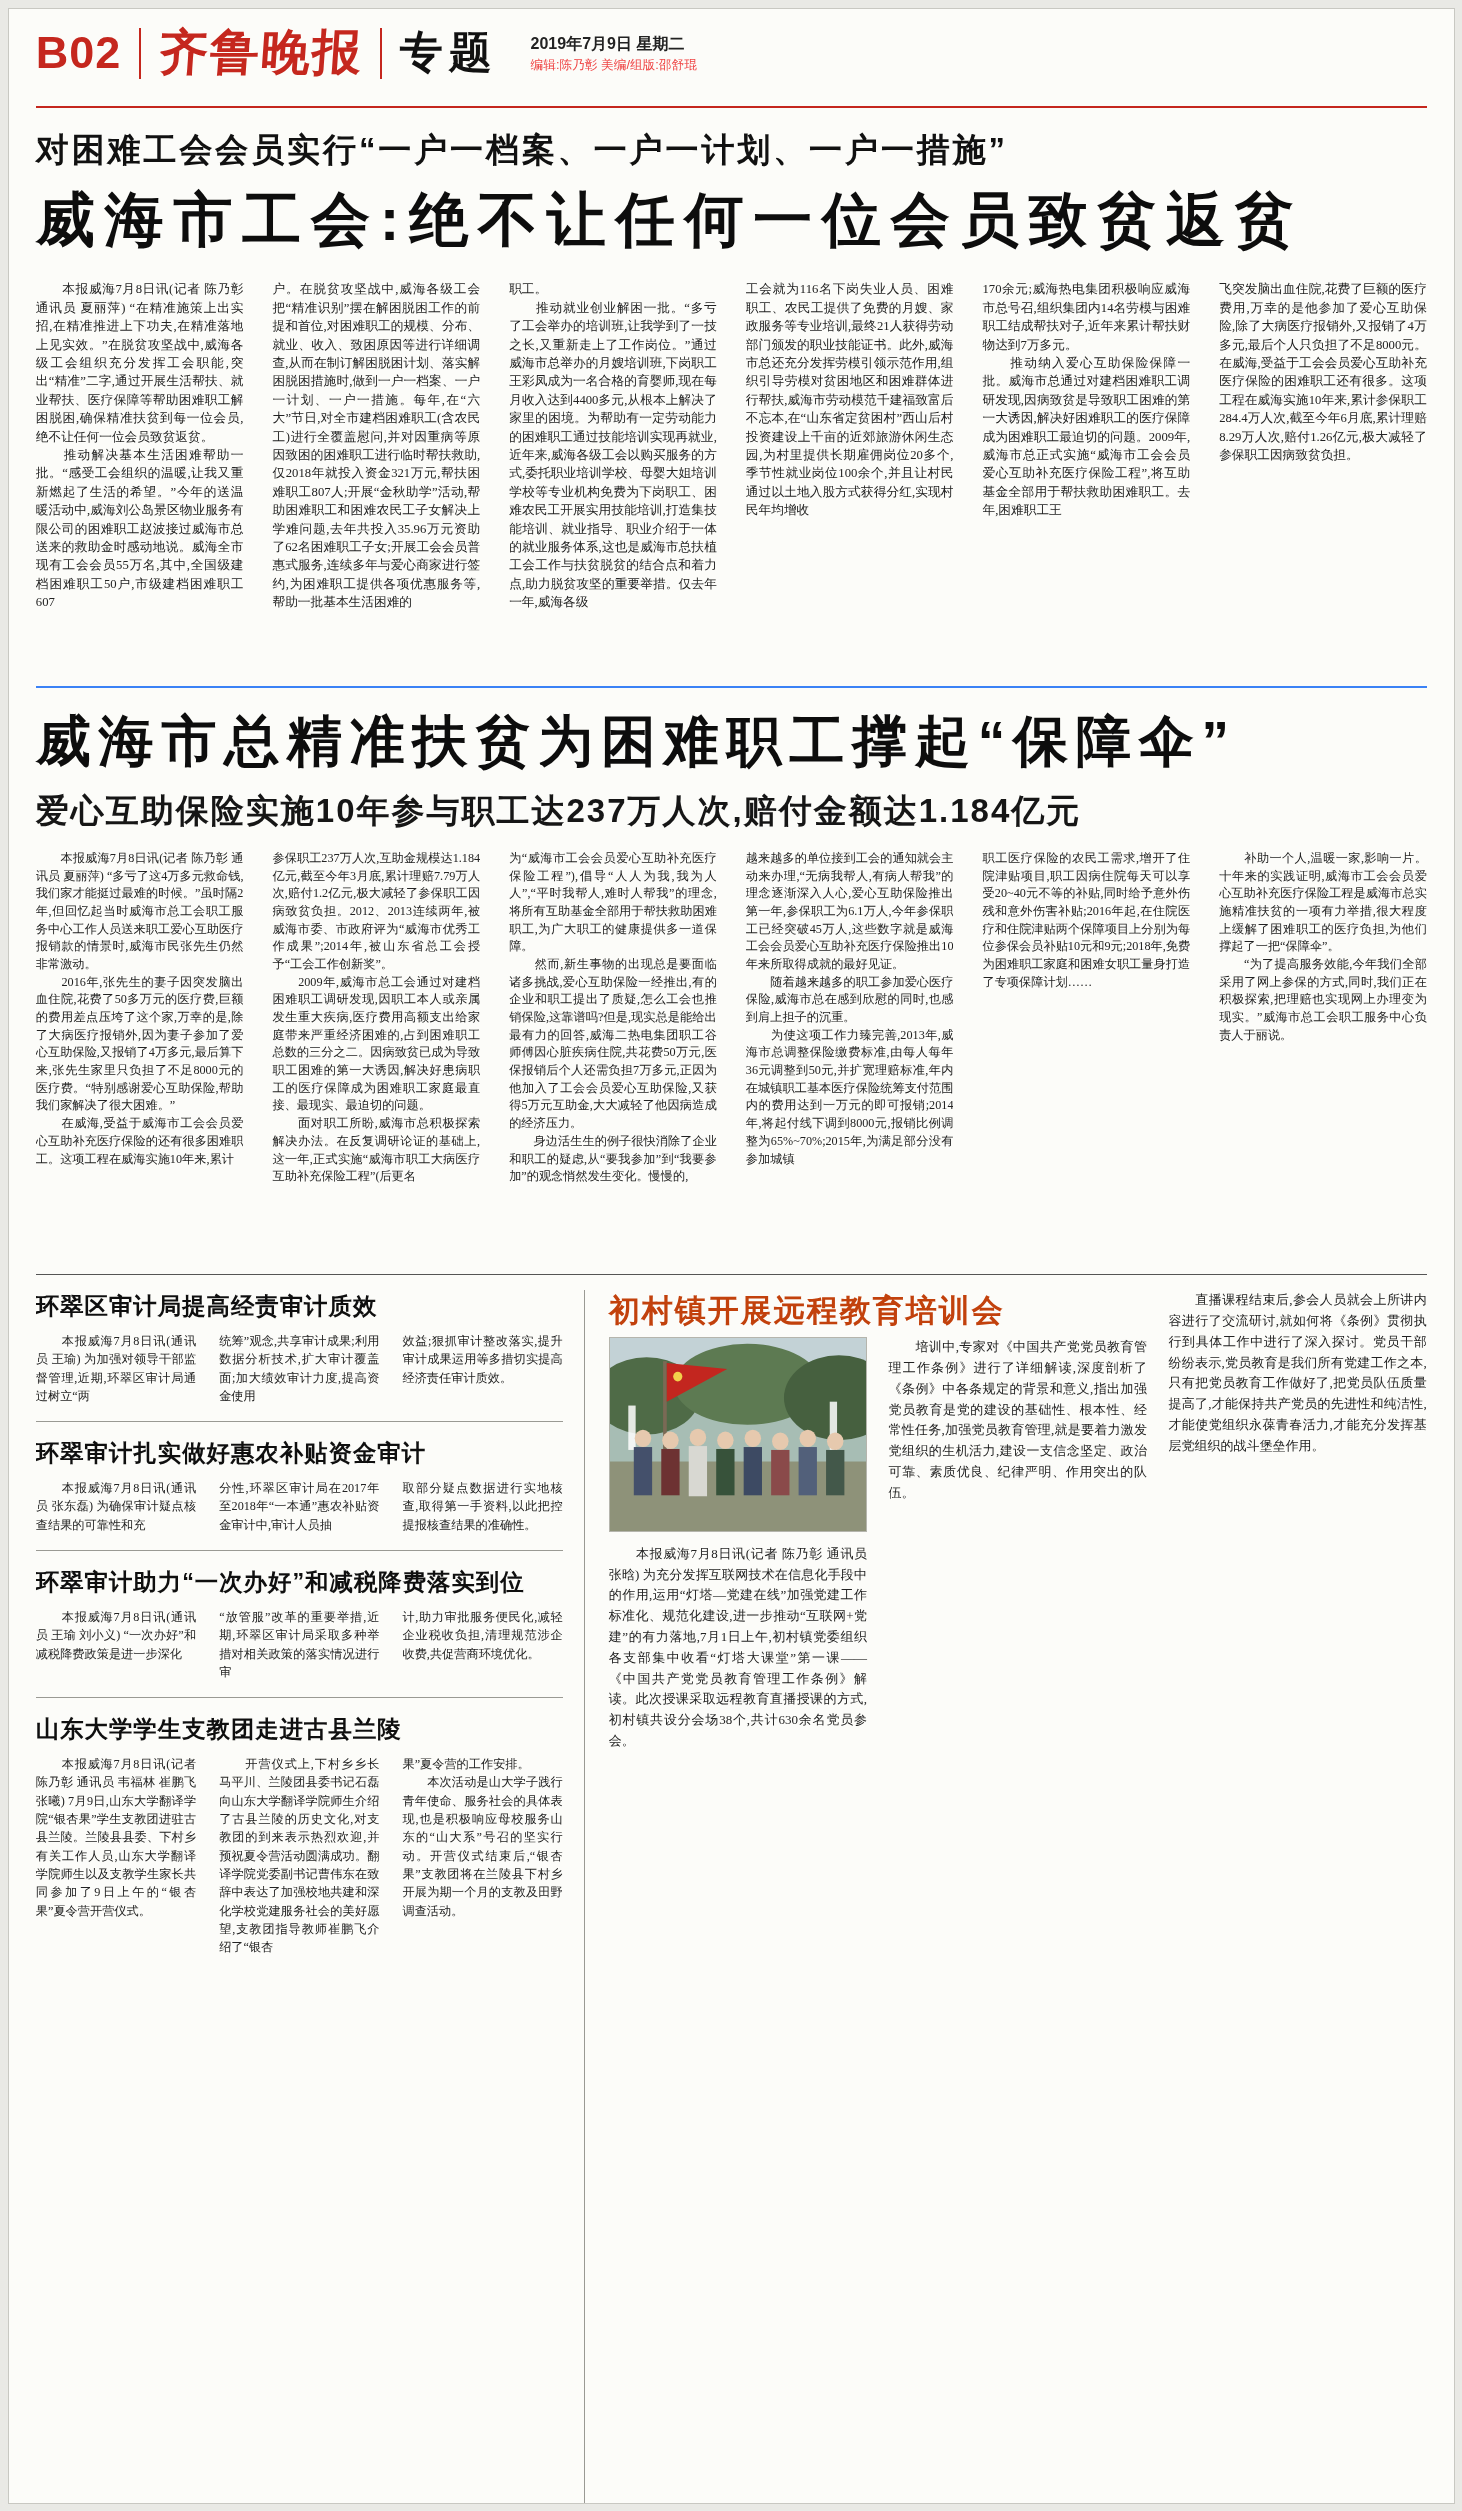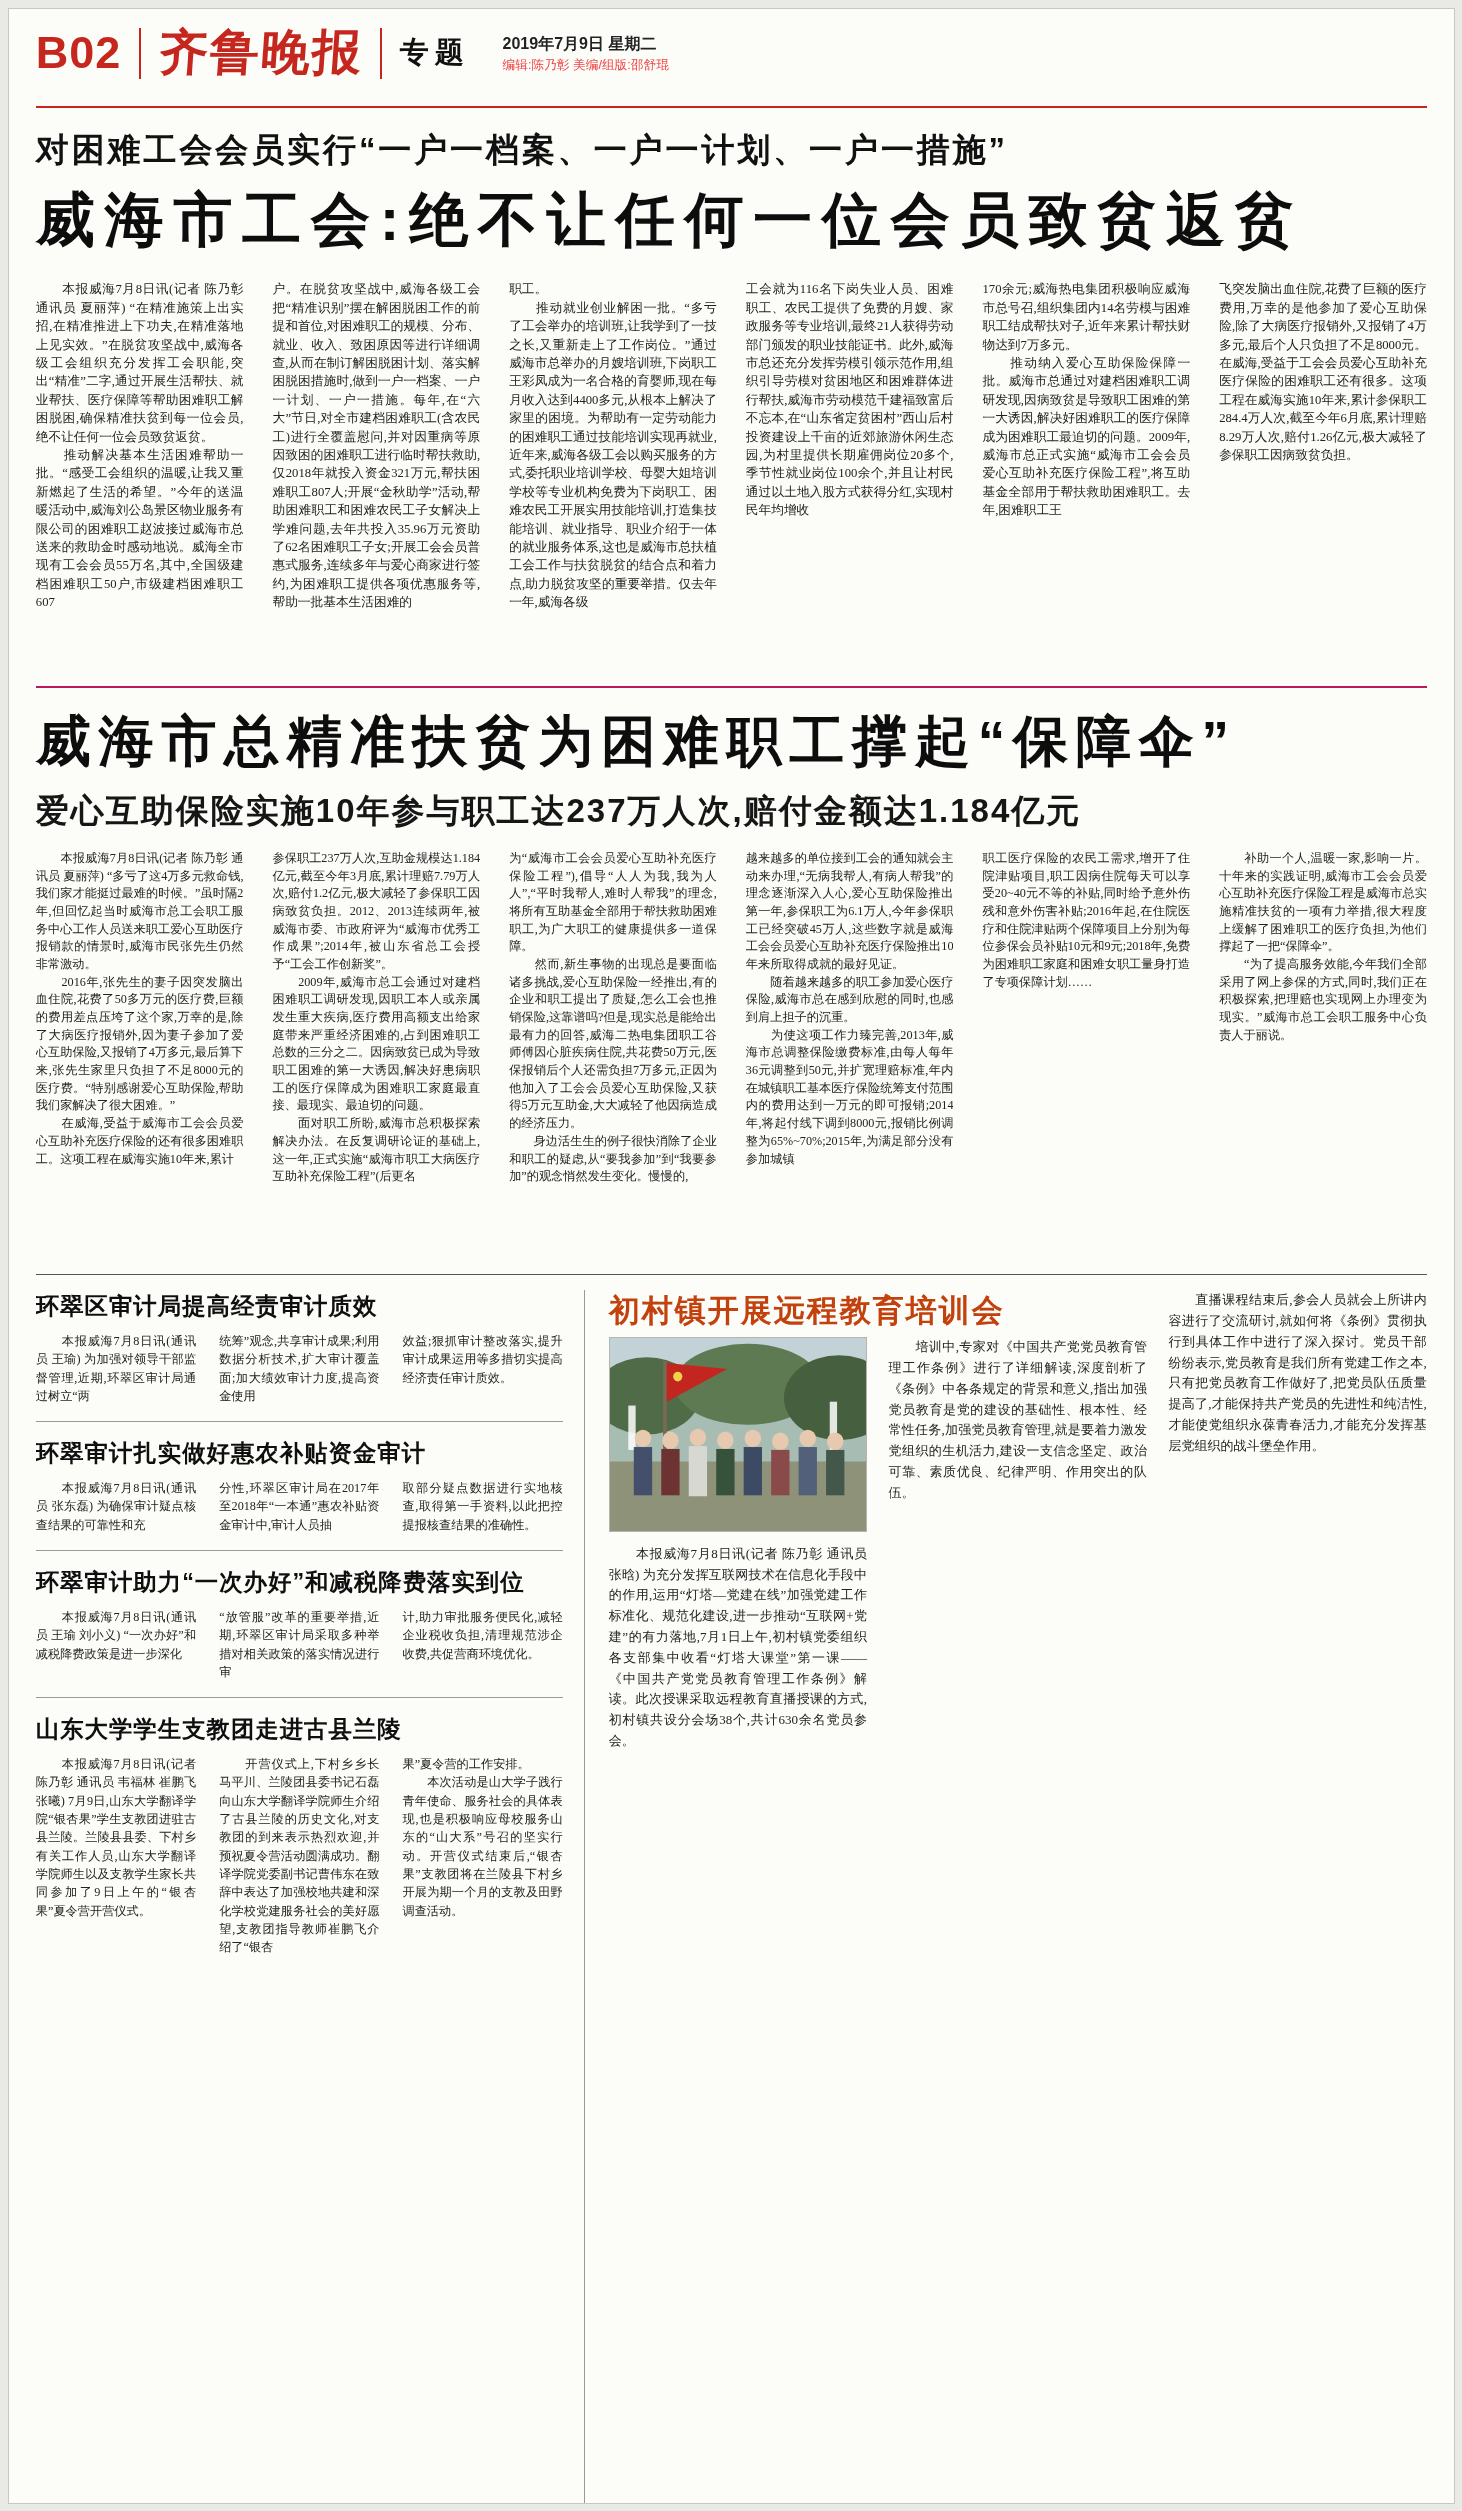--- a/index.html
+++ b/index.html
@@ -6,35 +6,35 @@
   body{width:1463px;height:2511px;font-family:"Liberation Sans", sans-serif;}
   .page{position:relative;box-sizing:border-box;width:1447px;height:2496px;margin:7.8px;
         background:#fcfcf9;border:1px solid #c8c8c2;padding:11.7px 27px;color:#1b1b1b;overflow:hidden;}
 
   
   .hdr{display:flex;align-items:center;border-bottom:2.9px solid #c5271e;padding-bottom:20px;}
   .pageno{color:#c5271e;font-size:45px;font-weight:900;letter-spacing:1px;}
   .vsep{width:2px;height:51px;background:#c5271e;margin:0 17.6px;}
   .logo{color:#c5271e;font-family:"DejaVu Serif", serif;font-size:49px;font-weight:900;
         transform:skewX(-4deg);letter-spacing:2px;}
-  .sectionname{font-size:29px;font-weight:900;letter-spacing:5.9px;color:#111;}
+  .sectionname{font-size:43px;font-weight:900;letter-spacing:5.9px;color:#111;}
   .dateblock{margin-left:33px;line-height:1.5;}
   .dateline{font-size:16px;font-weight:700;color:#222;}
   .edline{font-size:12.7px;color:#ef4444;}
 
   
   .kicker{font-size:33px;font-weight:900;letter-spacing:2.9px;margin:19.5px 0 7.8px;color:#111;}
   .h-big{font-size:59px;font-weight:900;letter-spacing:9.8px;margin:5.9px 0 19.5px;color:#0d0d0d;white-space:nowrap;}
   .h-big2{font-size:55px;font-weight:900;letter-spacing:7.8px;margin:13.7px 0 9.8px;color:#0d0d0d;white-space:nowrap;}
   .subhead{font-size:33px;font-weight:800;letter-spacing:2px;margin:3.9px 0 15.6px;color:#161616;}
   .cols6{display:flex;gap:29px;}
   .cols6 .col{flex:1;font-family:"Liberation Serif", serif;font-size:12.7px;line-height:1.45;
               text-align:justify;white-space:pre-line;color:#222;overflow:hidden;}
   .a1 .col{height:390px;}
-  .a2{border-top:2px solid #be185d;margin-top:15.6px;padding-top:3.9px;}
+  .a2{border-top:2px solid #3b82f6;margin-top:15.6px;padding-top:3.9px;}
   .a2 .col{height:410px;font-size:12.2px;}
 
   
   .bottom{border-top:1px solid #555;margin-top:13.7px;padding-top:15.6px;display:flex;gap:23.4px;
           height:1297px;overflow:hidden;}
   .bottom-left{width:527px;border-right:1px solid #9a9a94;padding-right:21.5px;flex:none;}
   .mini h3{font-size:23.4px;font-weight:900;margin:0 0 9.8px;letter-spacing:1px;color:#0f0f0f;}
   .mini + .mini{border-top:1px solid #9a9a94;margin-top:15.6px;padding-top:15.6px;}
   .mini-cols{display:flex;gap:23px;}
   .mini-cols .mcol{flex:1;font-family:"Liberation Serif", serif;font-size:12.2px;line-height:1.5;

